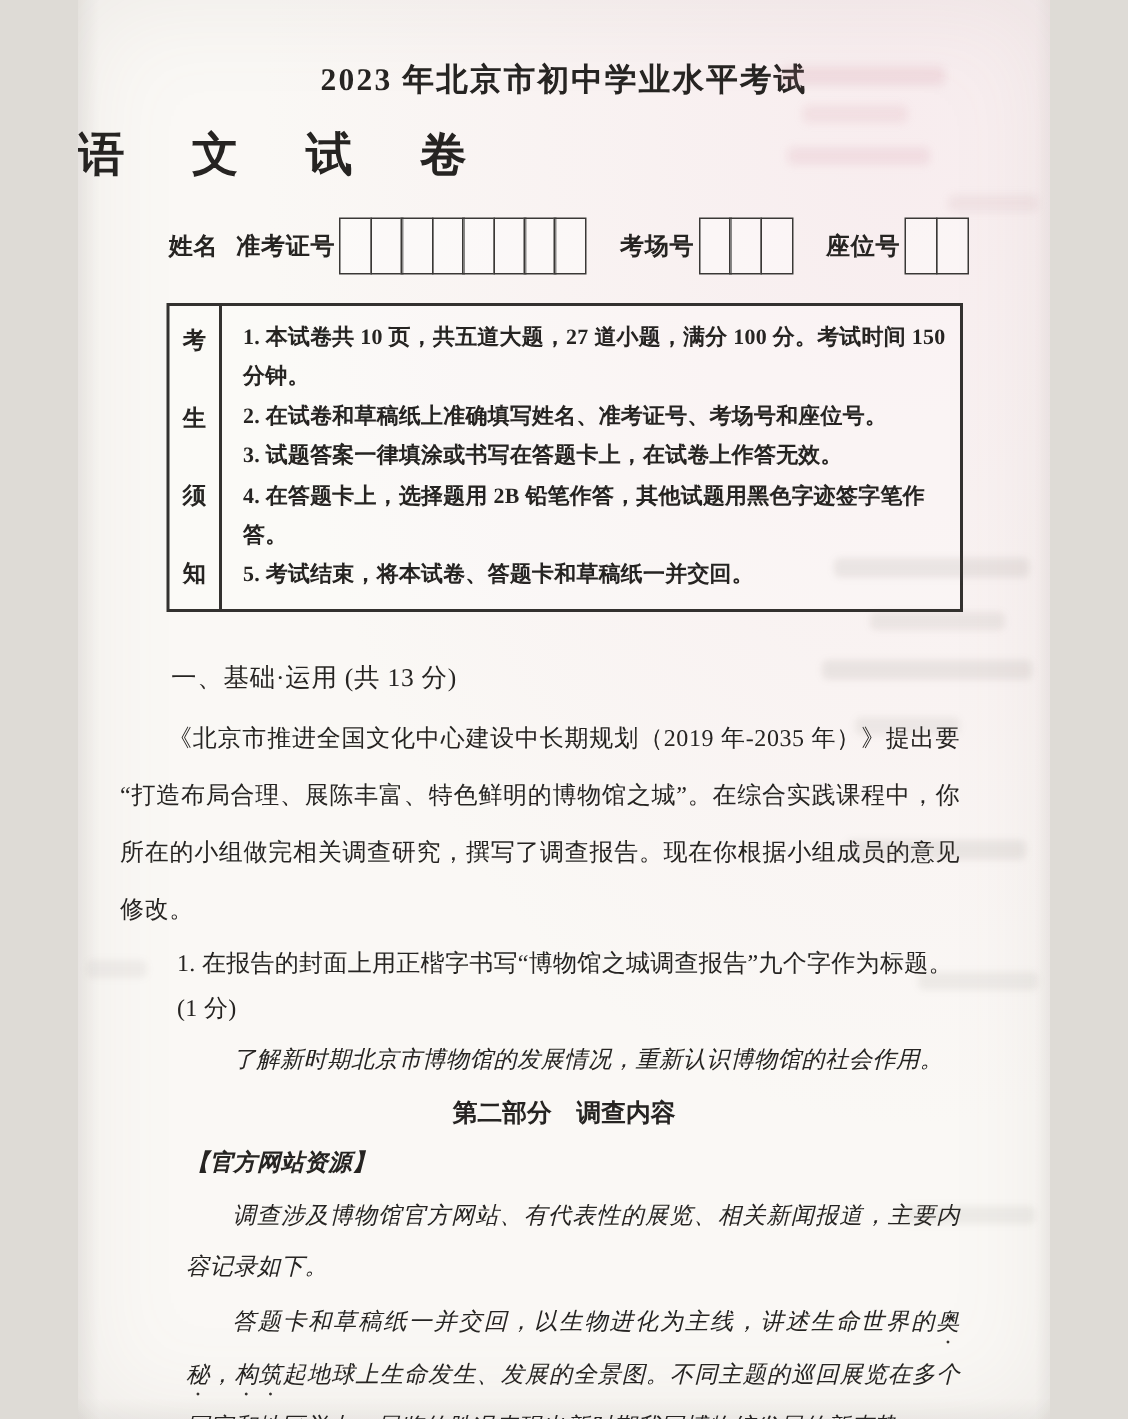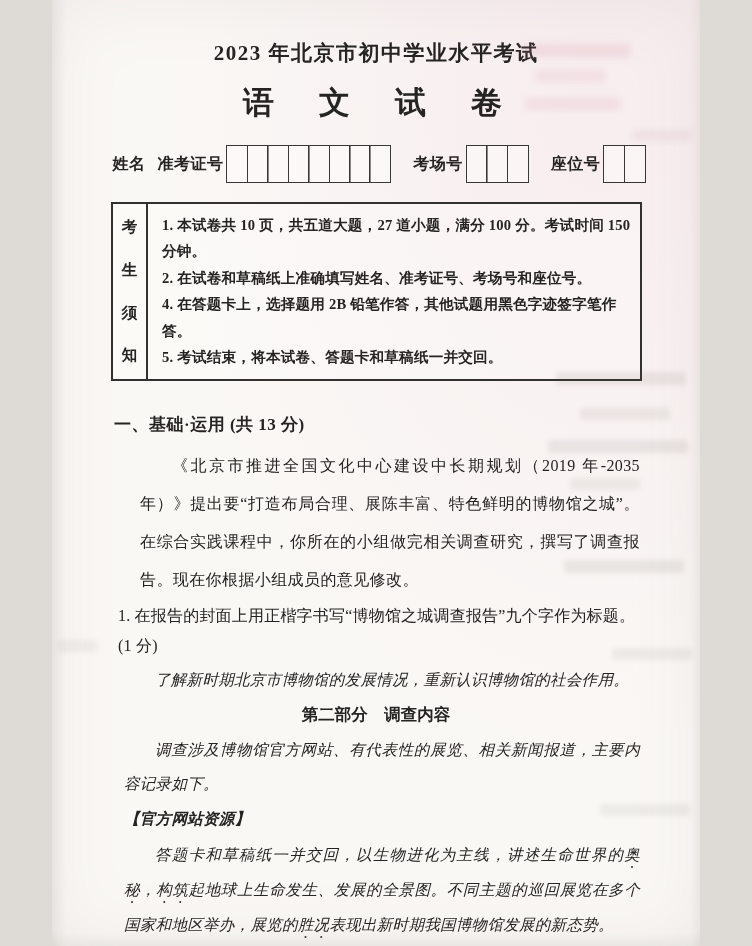--- a/index.html
+++ b/index.html
@@ -21,21 +21,20 @@
   
   .exam-title{
     margin:40px 0 0;
     text-align:center;
     font-size:21px;font-weight:700;
     letter-spacing:1.5px;
     line-height:26px;
   }
   .subject-title{
     margin:16px 0 0;
-    text-align:center;
     font-size:31px;font-weight:700;
     letter-spacing:7px;
     line-height:42px;
   }
   
   .info-row{
     margin:20px 56px 0 62px;
     height:40px;
     display:flex;align-items:center;
     font-size:16px;font-weight:700;
@@ -77,25 +76,25 @@
   .notice-body{
     flex:1;
     padding:8px 0 9px 14px;
     font-size:14.6px;font-weight:700;
     line-height:26.4px;
     letter-spacing:.2px;
   }
   
   .sec-heading{
     margin:32px 62px 0;
-    font-size:17px;font-weight:700;
+    font-size:17px;font-weight:400;
     line-height:24px;letter-spacing:.5px;
   }
   .para{
-    margin:10px 60px 0 88px;
+    margin:10px 60px 0 28px;
     font-size:16px;line-height:38px;
     text-align:justify;letter-spacing:.4px;
   }
   .indent{text-indent:2em;}
   .q-item{
     margin:2px 60px 0 66px;
     font-size:16px;line-height:30px;letter-spacing:.2px;
   }
   .center-heading{
     margin:2px 0 0;
@@ -181,36 +180,37 @@
   <div class="notice">
     <div class="notice-side">
       <span>考</span>
       <span>生</span>
       <span>须</span>
       <span>知</span>
     </div>
     <div class="notice-body">
       <div>1. 本试卷共 10 页，共五道大题，27 道小题，满分 100 分。考试时间 150 分钟。</div>
       <div>2. 在试卷和草稿纸上准确填写姓名、准考证号、考场号和座位号。</div>
+      <div>3. 试题答案一律填涂或书写在答题卡上，在试卷上作答无效。</div>
       <div>4. 在答题卡上，选择题用 2B 铅笔作答，其他试题用黑色字迹签字笔作答。</div>
       <div>5. 考试结束，将本试卷、答题卡和草稿纸一并交回。</div>
     </div>
   </div>
 
   <div class="sec-heading">一、基础·运用 (共 13 分)</div>
 
   <p class="para indent">《北京市推进全国文化中心建设中长期规划（2019 年-2035 年）》提出要“打造布局合理、展陈丰富、特色鲜明的博物馆之城”。在综合实践课程中，你所在的小组做完相关调查研究，撰写了调查报告。现在你根据小组成员的意见修改。</p>
 
   <p class="q-item">1. 在报告的封面上用正楷字书写“博物馆之城调查报告”九个字作为标题。(1 分)</p>
 
 
   <p class="kaiti indent" style="line-height:34px;">了解新时期北京市博物馆的发展情况，重新认识博物馆的社会作用。</p>
 
   <div class="center-heading">第二部分　调查内容</div>
 
+  <p class="kaiti kaiti-head">【官方网站资源】</p>
+
   <p class="kaiti indent" style="line-height:34px;">调查涉及博物馆官方网站、有代表性的展览、相关新闻报道，主要内容记录如下。</p>
 
-  <p class="kaiti kaiti-head">【官方网站资源】</p>
-
 
   <p class="kaiti indent"><span>答题卡和草稿纸一并交回，以生物进化为主线，讲述生命世界的</span><span class="emph">奥秘</span><span>，</span><span class="emph">构筑</span><span>起地球上生命发生、发展的全景图。不同主题的巡回展览在多个国家和地区举办，展览的</span><span class="emph">胜况</span><span>表现出新时期我国博物馆发展的新态势。</span></p>
 
 </div>
 
 </body></html>

